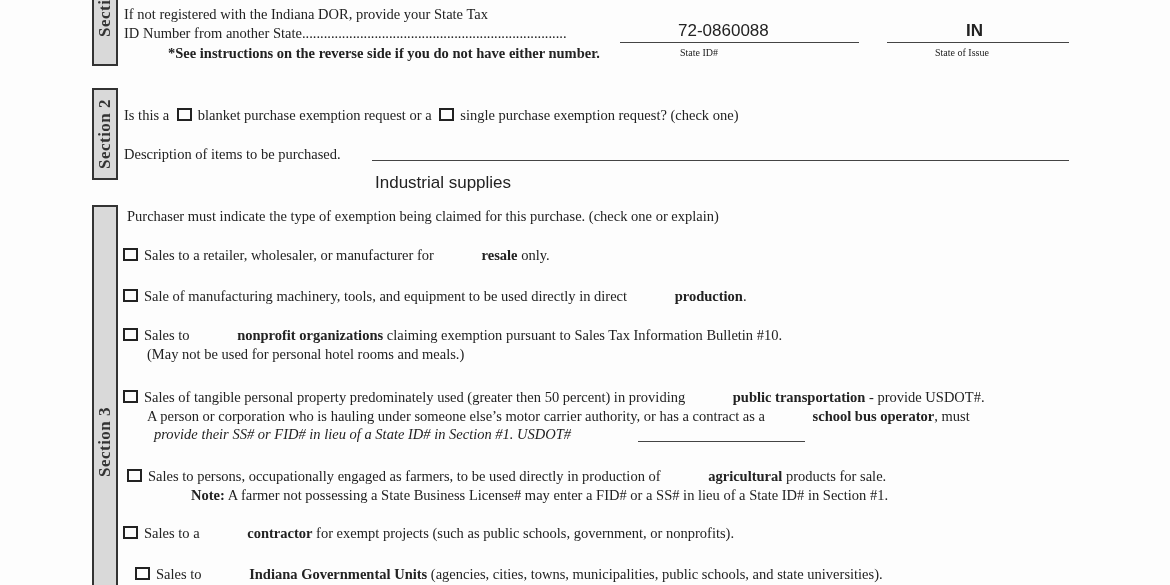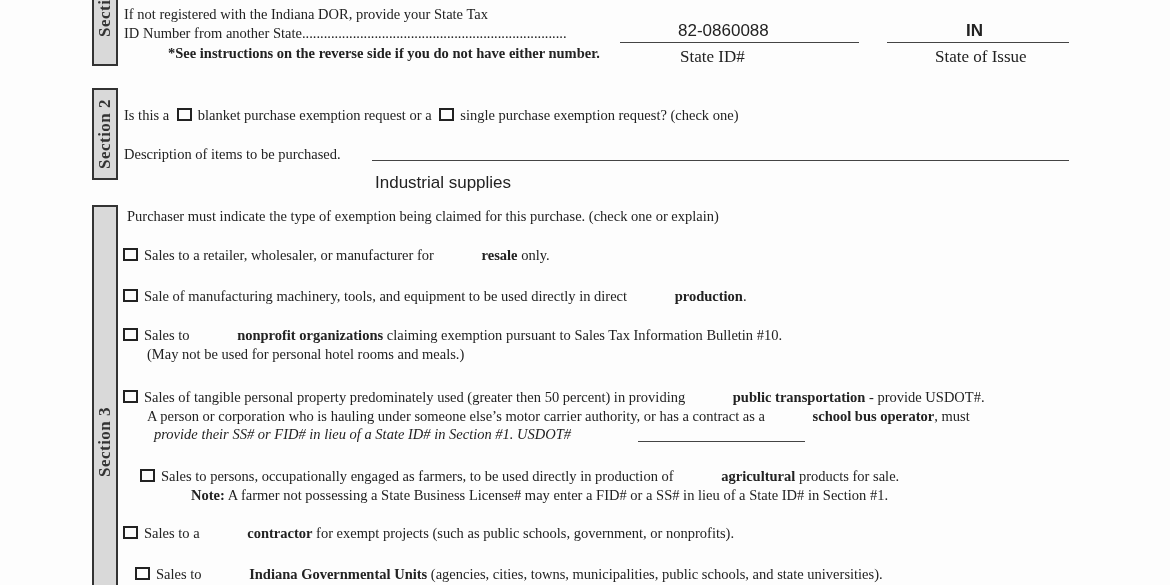--- a/index.html
+++ b/index.html
@@ -7,33 +7,33 @@
          font-family:"Liberation Serif", serif; color:#222; }
   .abs { position:absolute; }
   .tab { position:absolute; background:#d9d9d9; border:2px solid #333; box-sizing:border-box; }
   .tab .lbl { position:absolute; left:50%; top:50%; transform:translate(-50%,-50%) rotate(-90deg);
               white-space:nowrap; font-weight:bold; font-size:17px; color:#333; letter-spacing:0.5px; }
   .t { font-size:14.5px; white-space:nowrap; }
   .b { font-weight:bold;margin-left:44px; }
   .cb { display:inline-block; width:11px; height:9px; border:2.5px solid #222; vertical-align:-1px; margin-right:6px; box-sizing:content-box; }
   .fillval { font-family:"Liberation Sans", sans-serif; font-size:17px; color:#222; position:absolute; }
   .line { position:absolute; border-top:1px solid #444; height:0; }
-  .small { font-size:17px; }
+  .small { font-size:10px; }
 </style>
 </head>
 <body>
 
 <div class="tab" style="left:92px; top:-20px; width:26px; height:86px;">
   <span class="lbl" style="top:20px;">Section 1</span>
 </div>
 <div class="abs t" style="left:124px; top:6px;">If not registered with the Indiana DOR, provide your State Tax</div>
 <div class="abs t" style="left:124px; top:25px; width:500px; overflow:hidden;">ID Number from another State.........................................................................</div>
 <div class="abs t b" style="left:124px; top:45px;">*See instructions on the reverse side if you do not have either number.</div>
 
-<div class="fillval" style="left:678px; top:21px;">82-0860088</div>
+<div class="fillval" style="left:678px; top:21px;">72-0860088</div>
 <div class="line" style="left:620px; top:42px; width:239px;"></div>
 <div class="abs small" style="left:680px; top:47px;">State ID#</div>
 
 <div class="fillval" style="left:966px; top:21px;font-weight:bold;">IN</div>
 <div class="line" style="left:887px; top:42px; width:182px;"></div>
 <div class="abs small" style="left:935px; top:47px;">State of Issue</div>
 
 <div class="tab" style="left:92px; top:88px; width:26px; height:92px;">
   <span class="lbl">Section 2</span>
 </div>
@@ -66,21 +66,21 @@
 
 <div class="abs t" style="left:123px; top:389px;">
   <span class="cb"></span><span>Sales of tangible personal property predominately used (greater then 50 percent) in providing  </span><span class="b">public transportation</span><span> - provide USDOT#.</span>
 </div>
 <div class="abs t" style="left:147px; top:408px;">
   <span>A person or corporation who is hauling under someone else’s motor carrier authority, or has a contract as a </span><span class="b">school bus operator</span><span>, must</span>
 </div>
 <div class="abs t" style="left:154px; top:426px;font-style:italic;">provide their SS# or FID# in lieu of a State ID# in Section #1.   USDOT#</div>
 <div class="line" style="left:638px; top:441px; width:167px;"></div>
 
-<div class="abs t" style="left:123px; top:468px;padding-left:17px;">
+<div class="abs t" style="left:110px; top:468px;padding-left:17px;">
   <span class="cb"></span><span>Sales to persons, occupationally engaged as farmers, to be used directly in production of </span><span class="b">agricultural</span><span> products for sale.</span>
 </div>
 <div class="abs t" style="left:147px; top:487px;">
   <span class="b">Note:</span><span> A farmer not possessing a State Business License# may enter a FID# or a SS# in lieu of a State ID# in Section #1.</span>
 </div>
 
 <div class="abs t" style="left:123px; top:525px;">
   <span class="cb"></span><span>Sales to a </span><span class="b">contractor</span><span> for exempt projects (such as public schools, government, or nonprofits).</span>
 </div>
 

